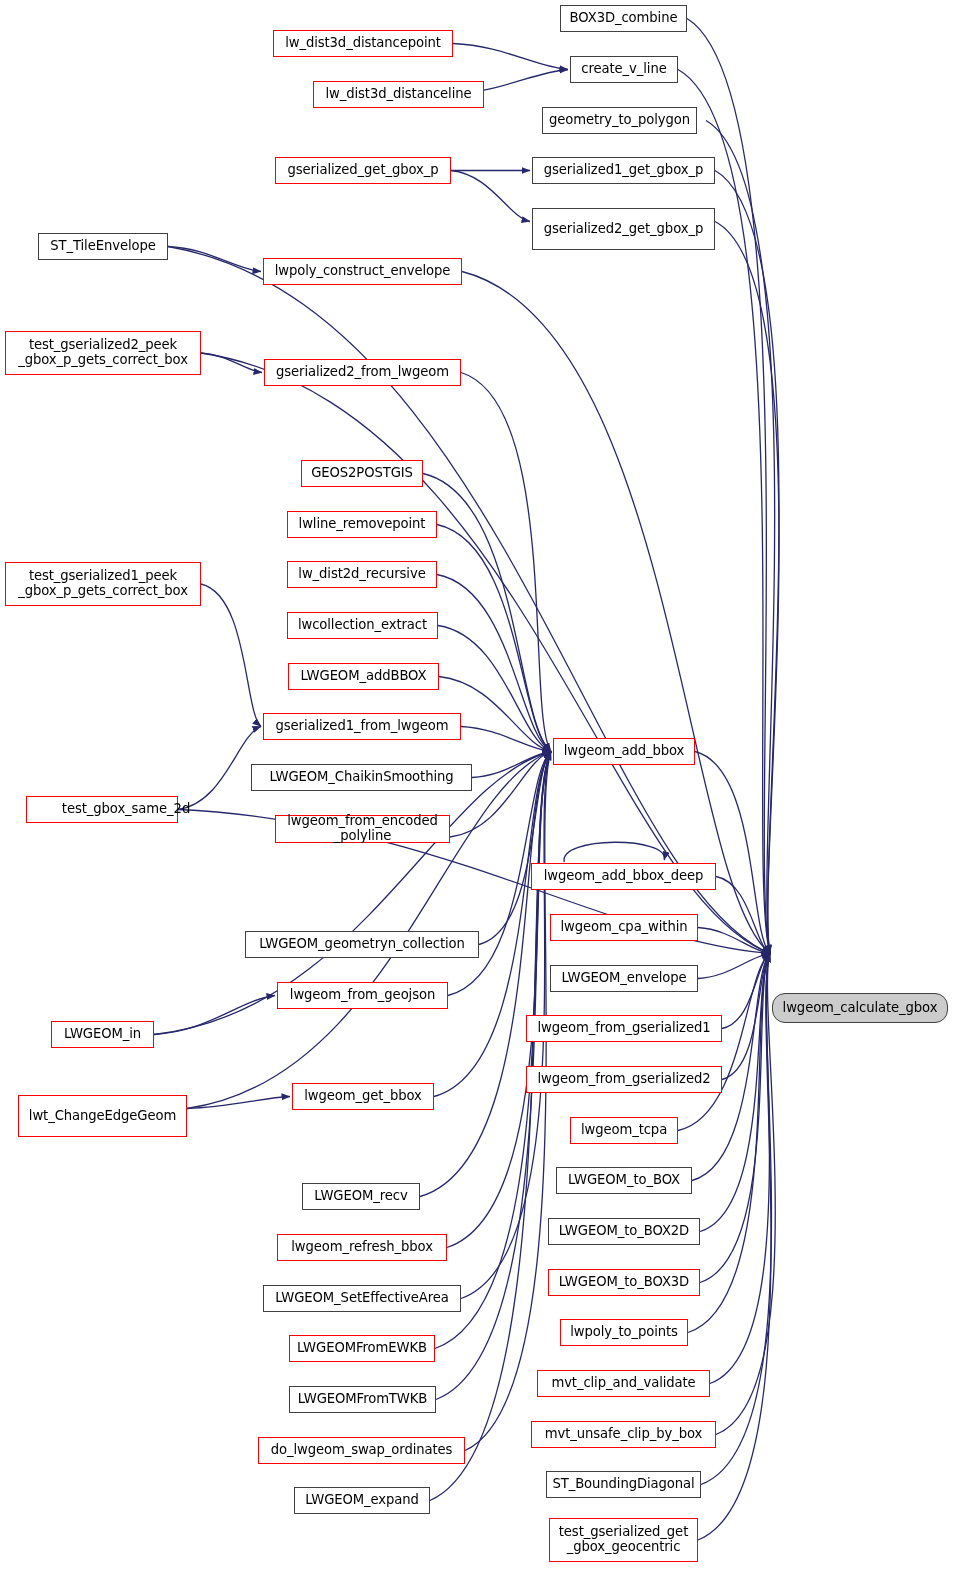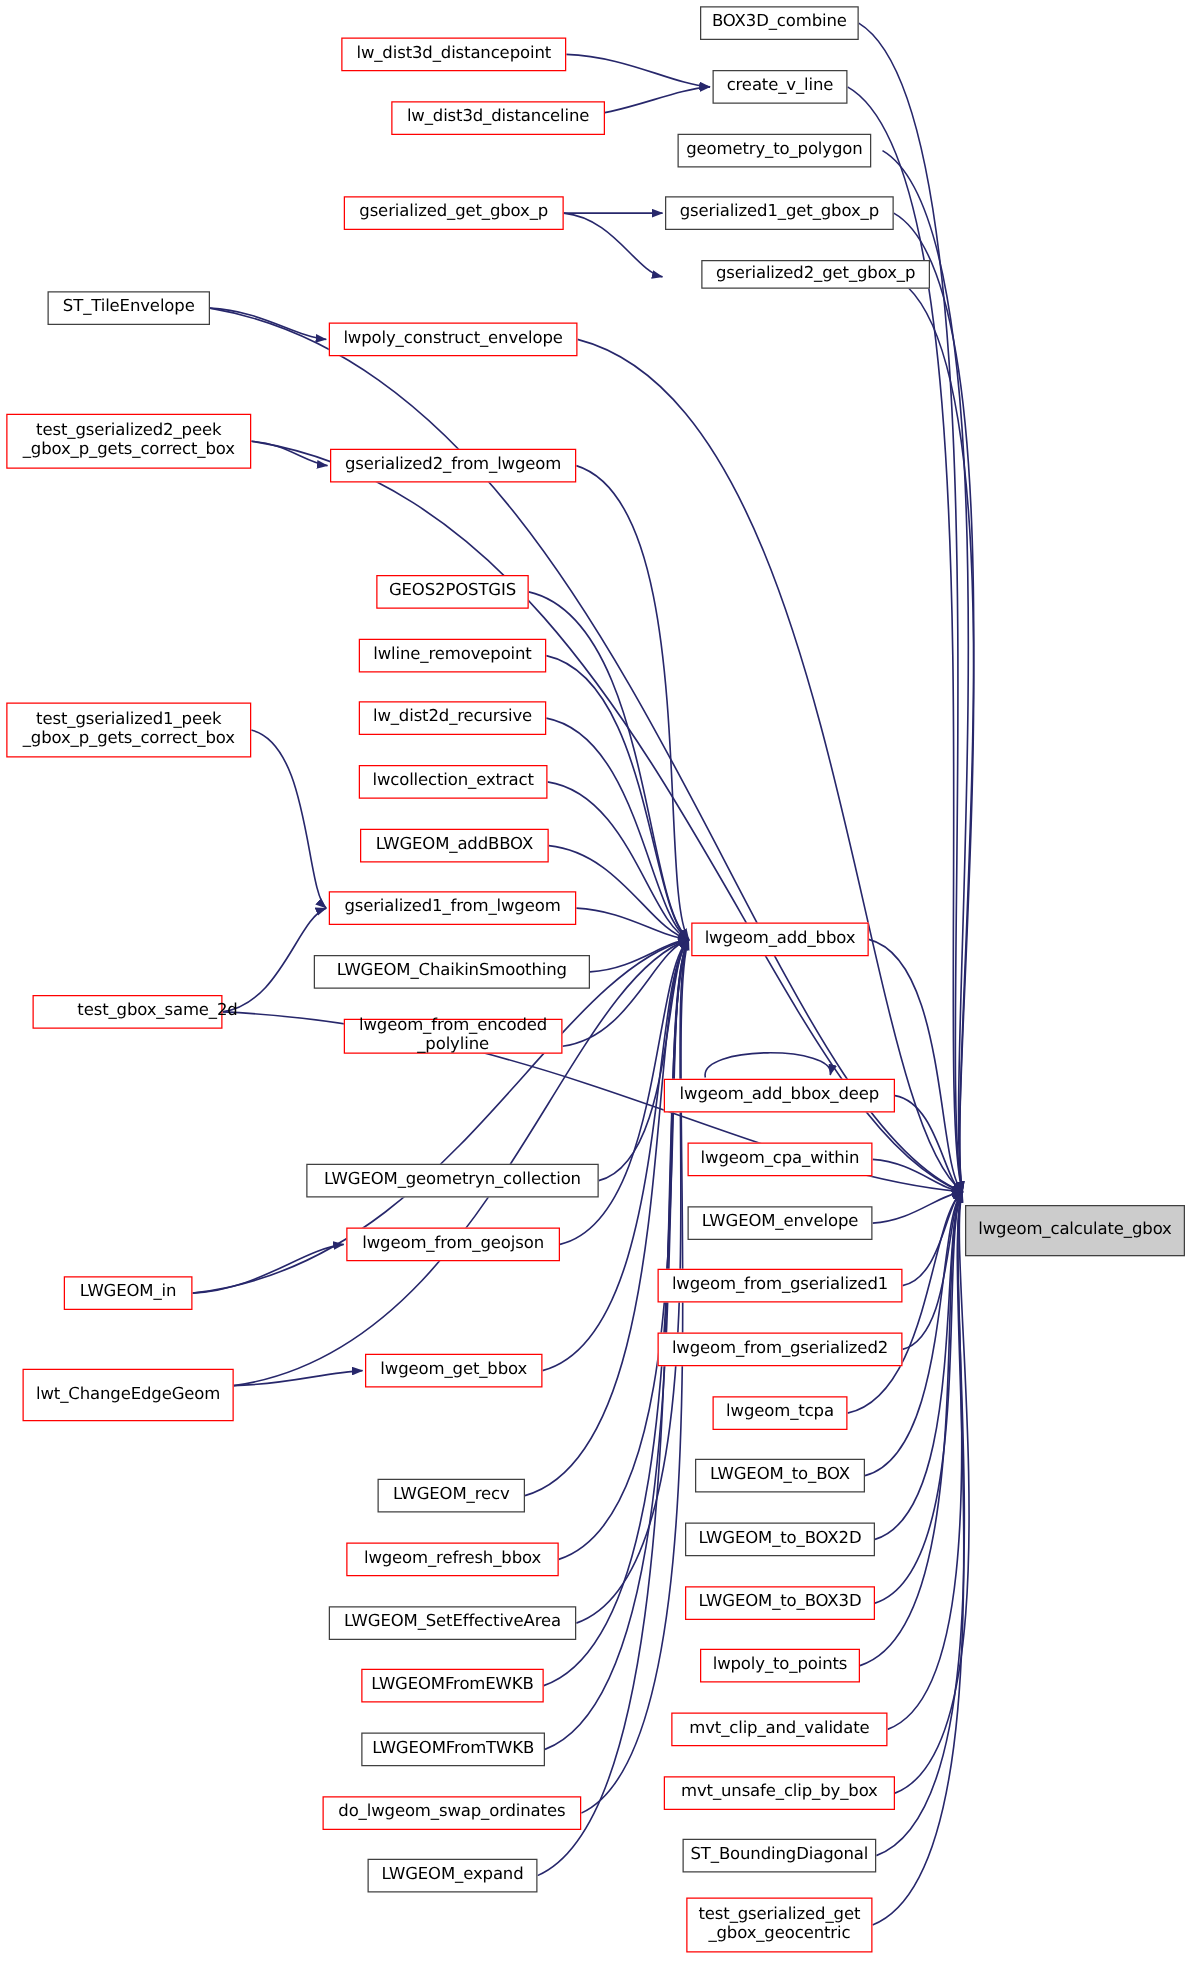--- a/index.html
+++ b/index.html
@@ -146,32 +146,32 @@
       <div class="node red" style="left: 277px; top: 1234px; width: 170px; height: 27px;">lwgeom_refresh_bbox</div>
       <div class="node" style="left: 263px; top: 1285px; width: 198px; height: 27px;">LWGEOM_SetEffectiveArea</div>
       <div class="node red" style="left: 289px; top: 1335px; width: 146px; height: 27px;">LWGEOMFromEWKB</div>
       <div class="node" style="left: 289px; top: 1386px; width: 147px; height: 27px;">LWGEOMFromTWKB</div>
       <div class="node red" style="left: 258px; top: 1437px; width: 207px; height: 27px;">do_lwgeom_swap_ordinates</div>
       <div class="node" style="left: 294px; top: 1487px; width: 136px; height: 27px;">LWGEOM_expand</div>
       <div class="node" style="left: 560px; top: 5px; width: 127px; height: 27px;">BOX3D_combine</div>
       <div class="node" style="left: 570px; top: 56px; width: 108px; height: 27px;">create_v_line</div>
       <div class="node" style="left: 542px; top: 107px; width: 155px; height: 27px;">geometry_to_polygon</div>
       <div class="node" style="left: 532px; top: 157px; width: 183px; height: 27px;">gserialized1_get_gbox_p</div>
-      <div class="node" style="left: 532px; top: 208px; width: 183px; height: 23px; margin-left: 29px;">gserialized2_get_gbox_p</div>
+      <div class="node" style="left: 532px; top: 208px; width: 183px; height: 42px;">gserialized2_get_gbox_p</div>
       <div class="node red" style="left: 553px; top: 738px; width: 142px; height: 27px;">lwgeom_add_bbox</div>
       <div class="node red" style="left: 531px; top: 863px; width: 185px; height: 27px;">lwgeom_add_bbox_deep</div>
       <div class="node red" style="left: 550px; top: 914px; width: 148px; height: 27px;">lwgeom_cpa_within</div>
       <div class="node" style="left: 550px; top: 965px; width: 148px; height: 27px;">LWGEOM_envelope</div>
       <div class="node red" style="left: 526px; top: 1015px; width: 196px; height: 27px;">lwgeom_from_gserialized1</div>
       <div class="node red" style="left: 526px; top: 1066px; width: 196px; height: 27px;">lwgeom_from_gserialized2</div>
       <div class="node red" style="left: 570px; top: 1117px; width: 108px; height: 27px;">lwgeom_tcpa</div>
       <div class="node" style="left: 556px; top: 1167px; width: 136px; height: 27px;">LWGEOM_to_BOX</div>
       <div class="node" style="left: 548px; top: 1218px; width: 152px; height: 27px;">LWGEOM_to_BOX2D</div>
       <div class="node red" style="left: 548px; top: 1269px; width: 152px; height: 27px;">LWGEOM_to_BOX3D</div>
       <div class="node red" style="left: 560px; top: 1319px; width: 128px; height: 27px;">lwpoly_to_points</div>
       <div class="node red" style="left: 537px; top: 1370px; width: 173px; height: 27px;">mvt_clip_and_validate</div>
       <div class="node red" style="left: 531px; top: 1421px; width: 185px; height: 27px;">mvt_unsafe_clip_by_box</div>
       <div class="node" style="left: 546px; top: 1471px; width: 155px; height: 27px;">ST_BoundingDiagonal</div>
       <div class="node red" style="left: 549px; top: 1518px; width: 149px; height: 44px;">test_gserialized_get
 _gbox_geocentric</div>
-      <div class="node focus" style="left: 772px; top: 964px; width: 176px; height: 41px;">lwgeom_calculate_gbox</div>
+      <div class="node focus" style="left: 772px; top: 993px; width: 176px; height: 30px; border-radius: 13px;">lwgeom_calculate_gbox</div>
     </div>
 </div>
 
 </body></html>

